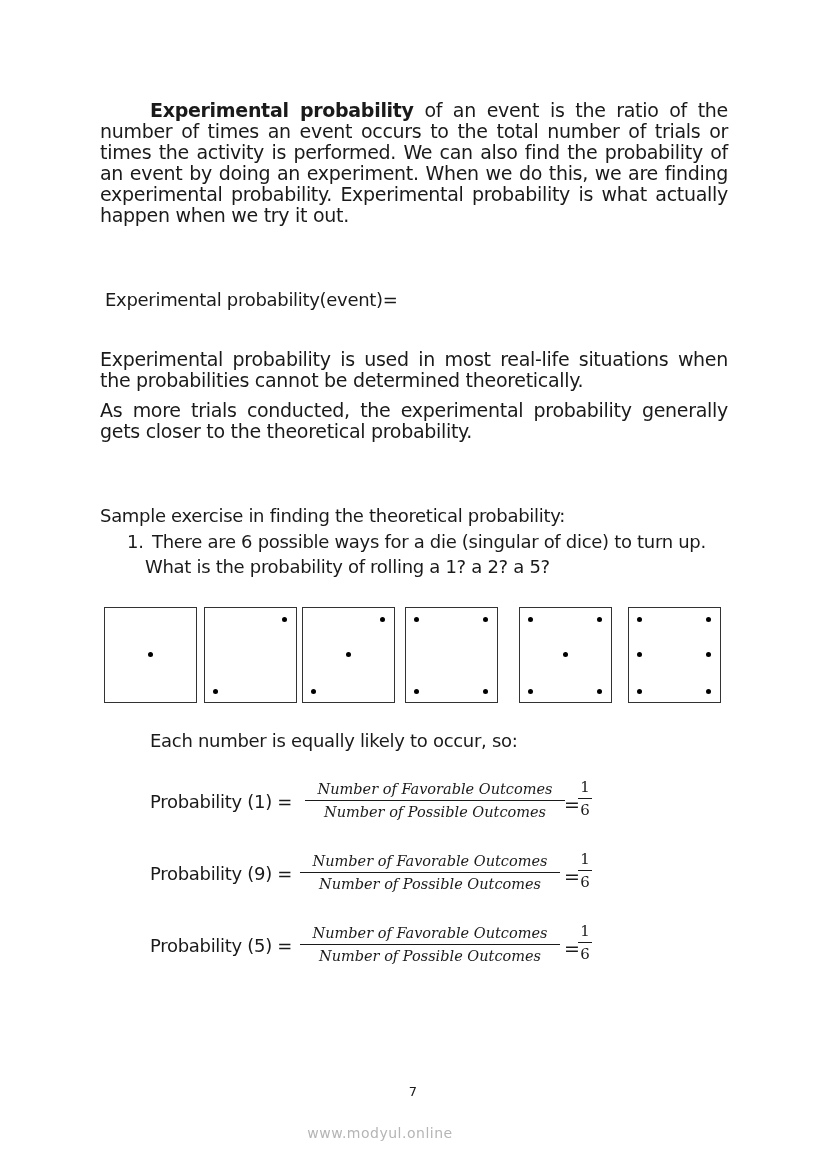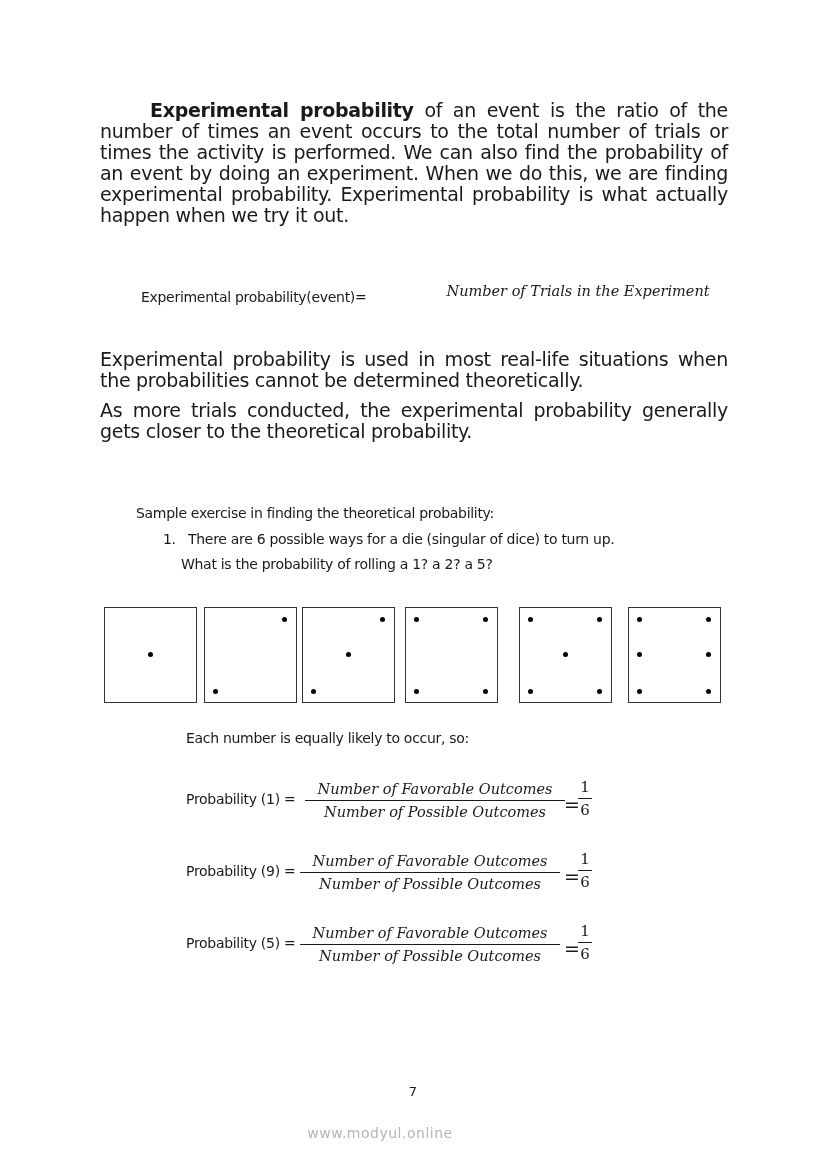--- a/index.html
+++ b/index.html
@@ -2,21 +2,21 @@
 <html><head>
 <meta charset="utf-8">
 <style>
   html, body { margin: 0; padding: 0; background: #ffffff; }
   body { width: 826px; height: 1169px; position: relative; overflow: hidden;
          font-family: "DejaVu Sans", sans-serif; color: #1a1a1a; }
   .para { position: absolute; left: 100px; width: 628px; font-size: 19px; line-height: 21px;
           text-align: justify; letter-spacing: -0.3px; }
   .para b { font-weight: bold; }
   .indent { display: inline-block; width: 50px; }
-  .line { position: absolute; font-size: 14px; letter-spacing: -0.3px; white-space: nowrap; margin-left: 36px; }
+  .line { position: absolute; font-size: 18px; letter-spacing: -0.3px; white-space: nowrap; }
   .frac { position: absolute; text-align: center; font-family: "DejaVu Serif", serif; font-style: italic;
           font-size: 14.5px; white-space: nowrap; }
   .frac .num { display: block; padding: 0 2px 3px 2px; border-bottom: 1.3px solid #1a1a1a; }
   .frac .den { display: block; padding-top: 3px; }
   .eq { position: absolute; font-size: 19px; }
   .small-frac { position: absolute; text-align: center; font-family: "DejaVu Serif", serif; font-size: 15px; width: 14px; }
   .small-frac .num { display: block; border-bottom: 1.3px solid #1a1a1a; padding-bottom: 2px; }
   .small-frac .den { display: block; padding-top: 2px; }
   .die { position: absolute; top: 607px; height: 96px; border: 1.5px solid #333; box-sizing: border-box; }
   .pip { position: absolute; width: 5px; height: 5px; border-radius: 50%; background: #000; }
@@ -25,21 +25,20 @@
 </style>
 </head>
 <body>
 
 <div class="para" style="top:100px;">
   <span class="indent"></span><b>Experimental probability</b><span> of an event is the ratio of the number of times an event occurs to the total number of trials or times the activity is performed. We can also find the probability of an event by doing an experiment. When we do this, we are finding experimental probability. Experimental probability is what actually happen when we try it out.</span>
 </div>
 
 <div class="line" style="top:289px; left:105px;">Experimental probability(event)=</div>
 <div class="frac" style="top:280px; left:424px; width:308px;">
-  <span class="den">Number of Trials in the Experiment</span>
 </div>
 
 <div class="para" style="top:349px;">Experimental probability is used in most real-life situations when the probabilities cannot be determined theoretically.</div>
 <div class="para" style="top:400px;">As more trials conducted, the experimental probability generally gets closer to the theoretical probability.</div>
 
 <div class="line" style="top:505px; left:100px;">Sample exercise in finding the theoretical probability:</div>
 <div class="line" style="top:531px; left:127px;">1.</div>
 <div class="line" style="top:531px; left:152px;">There are 6 possible ways for a die (singular of dice) to turn up.</div>
 <div class="line" style="top:556px; left:145px;">What is the probability of rolling a 1? a 2? a 5?</div>
 

